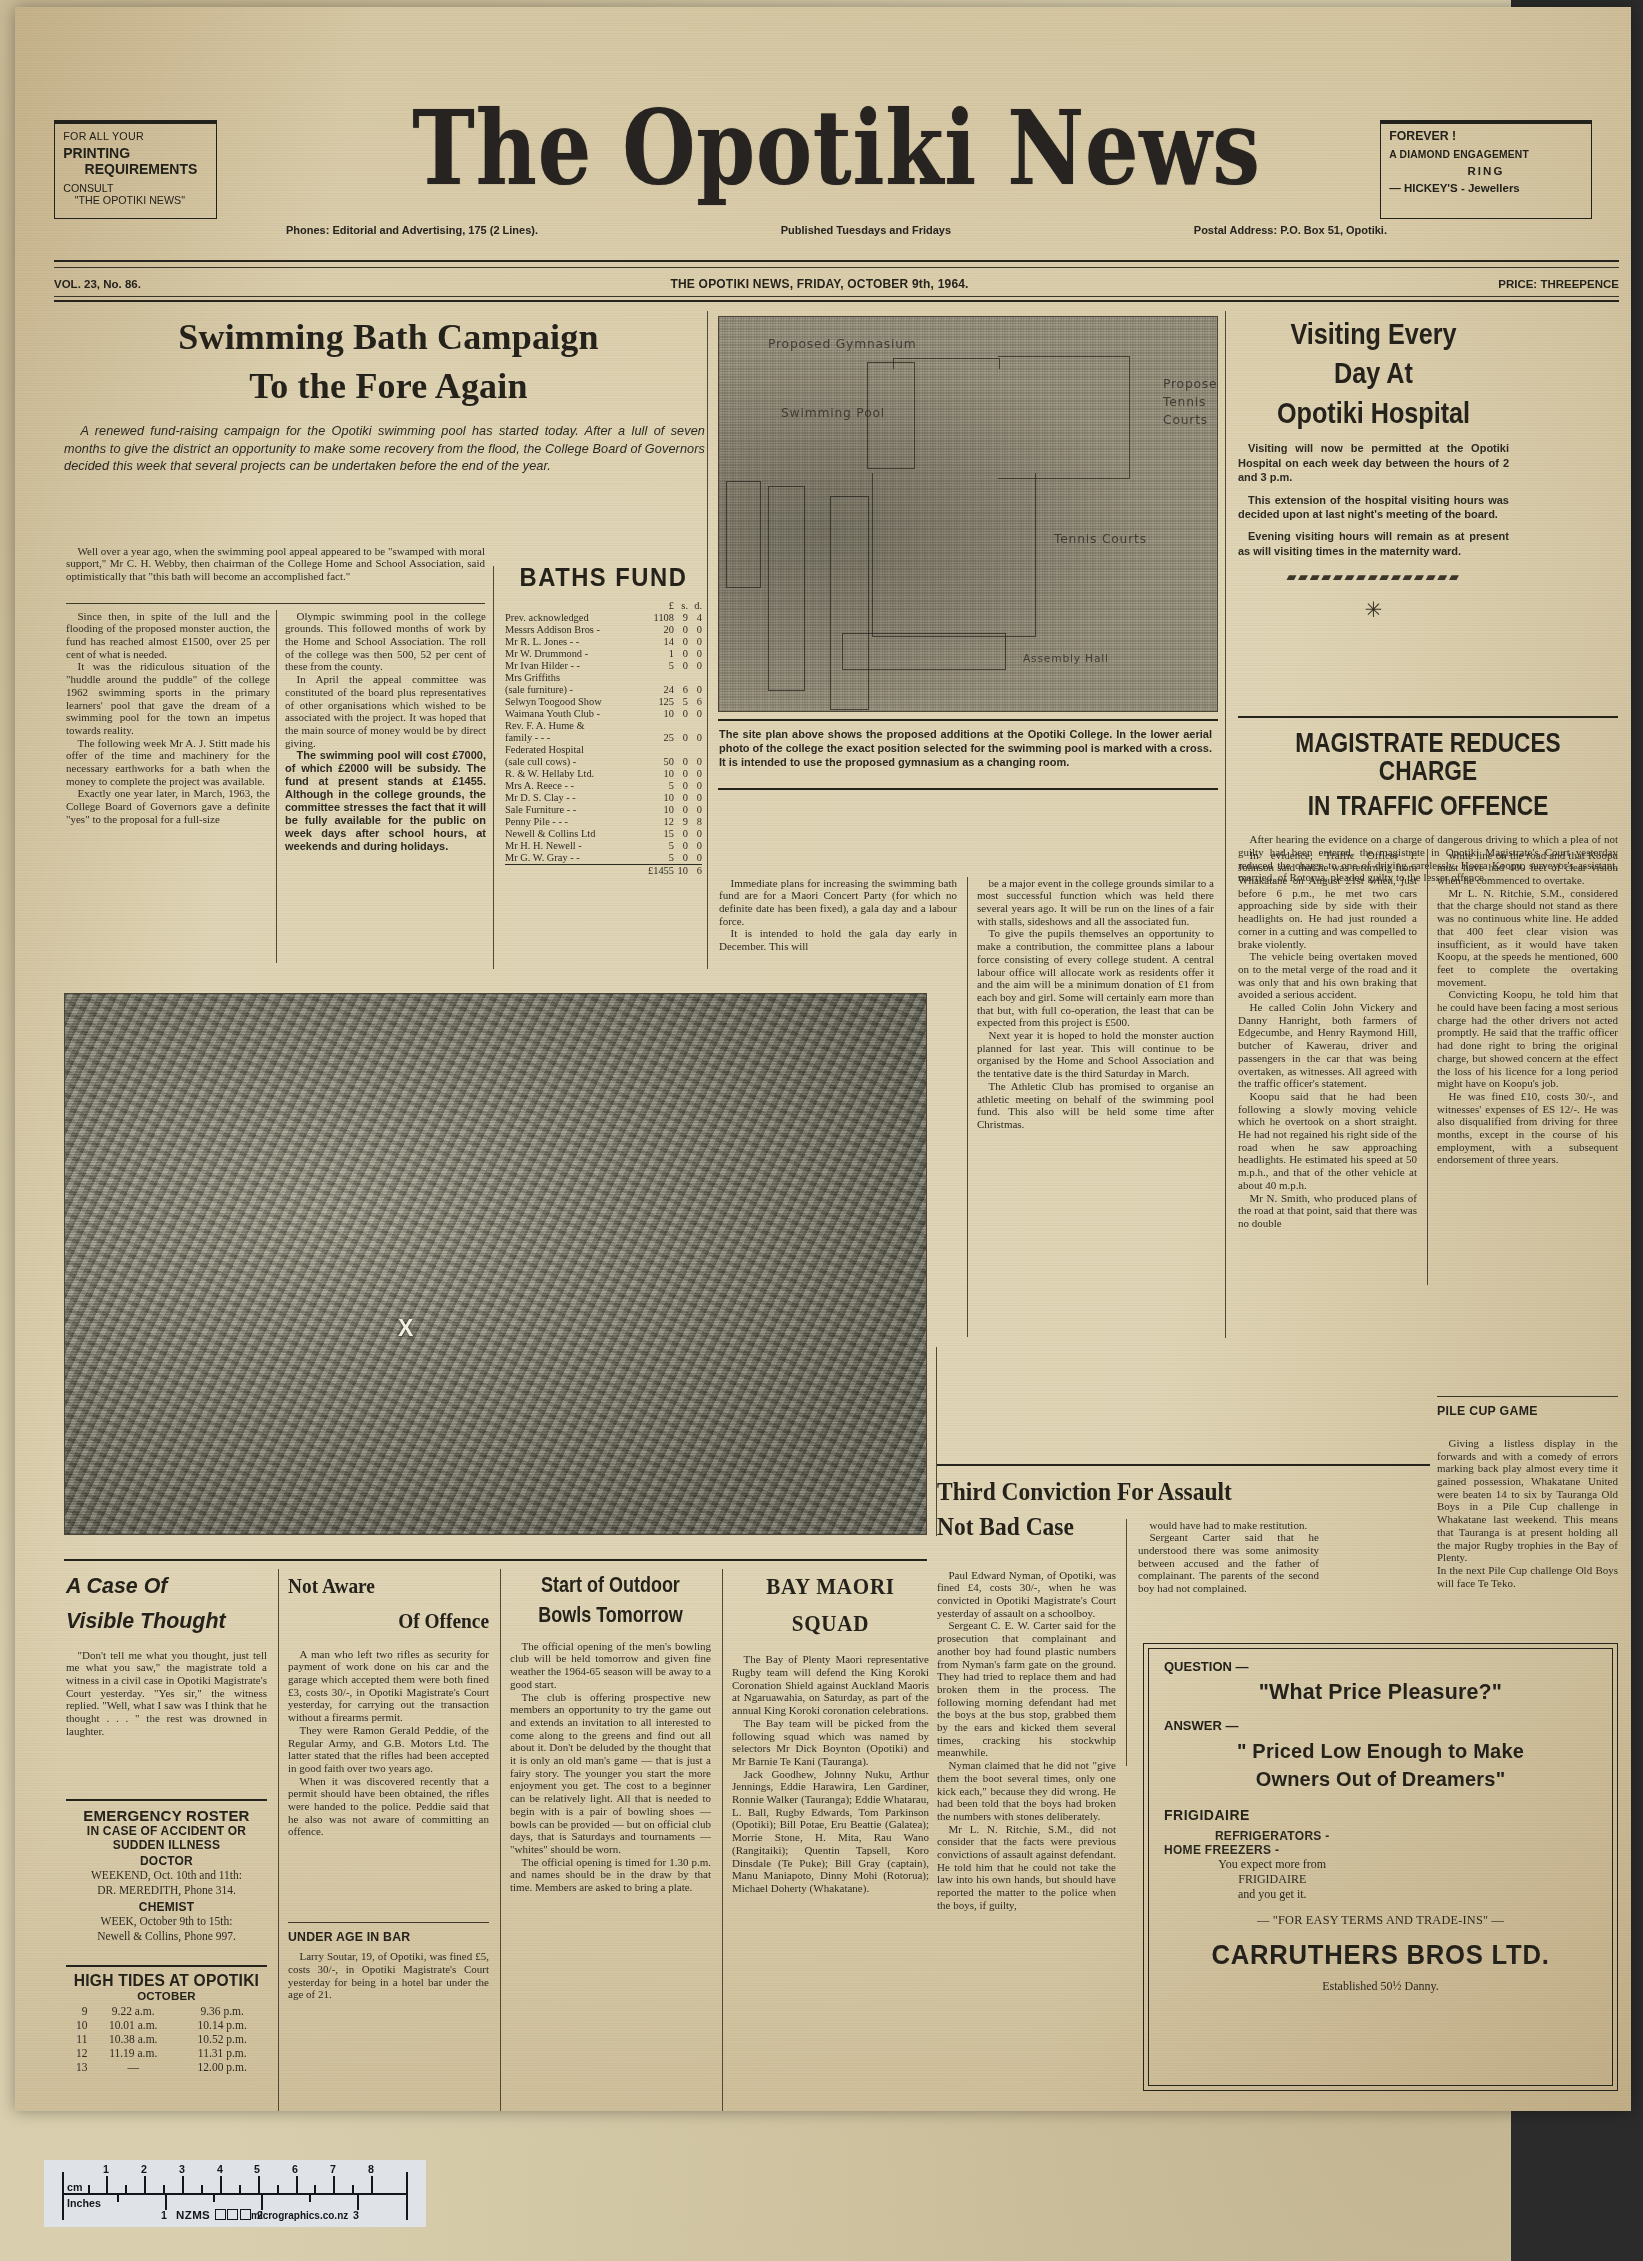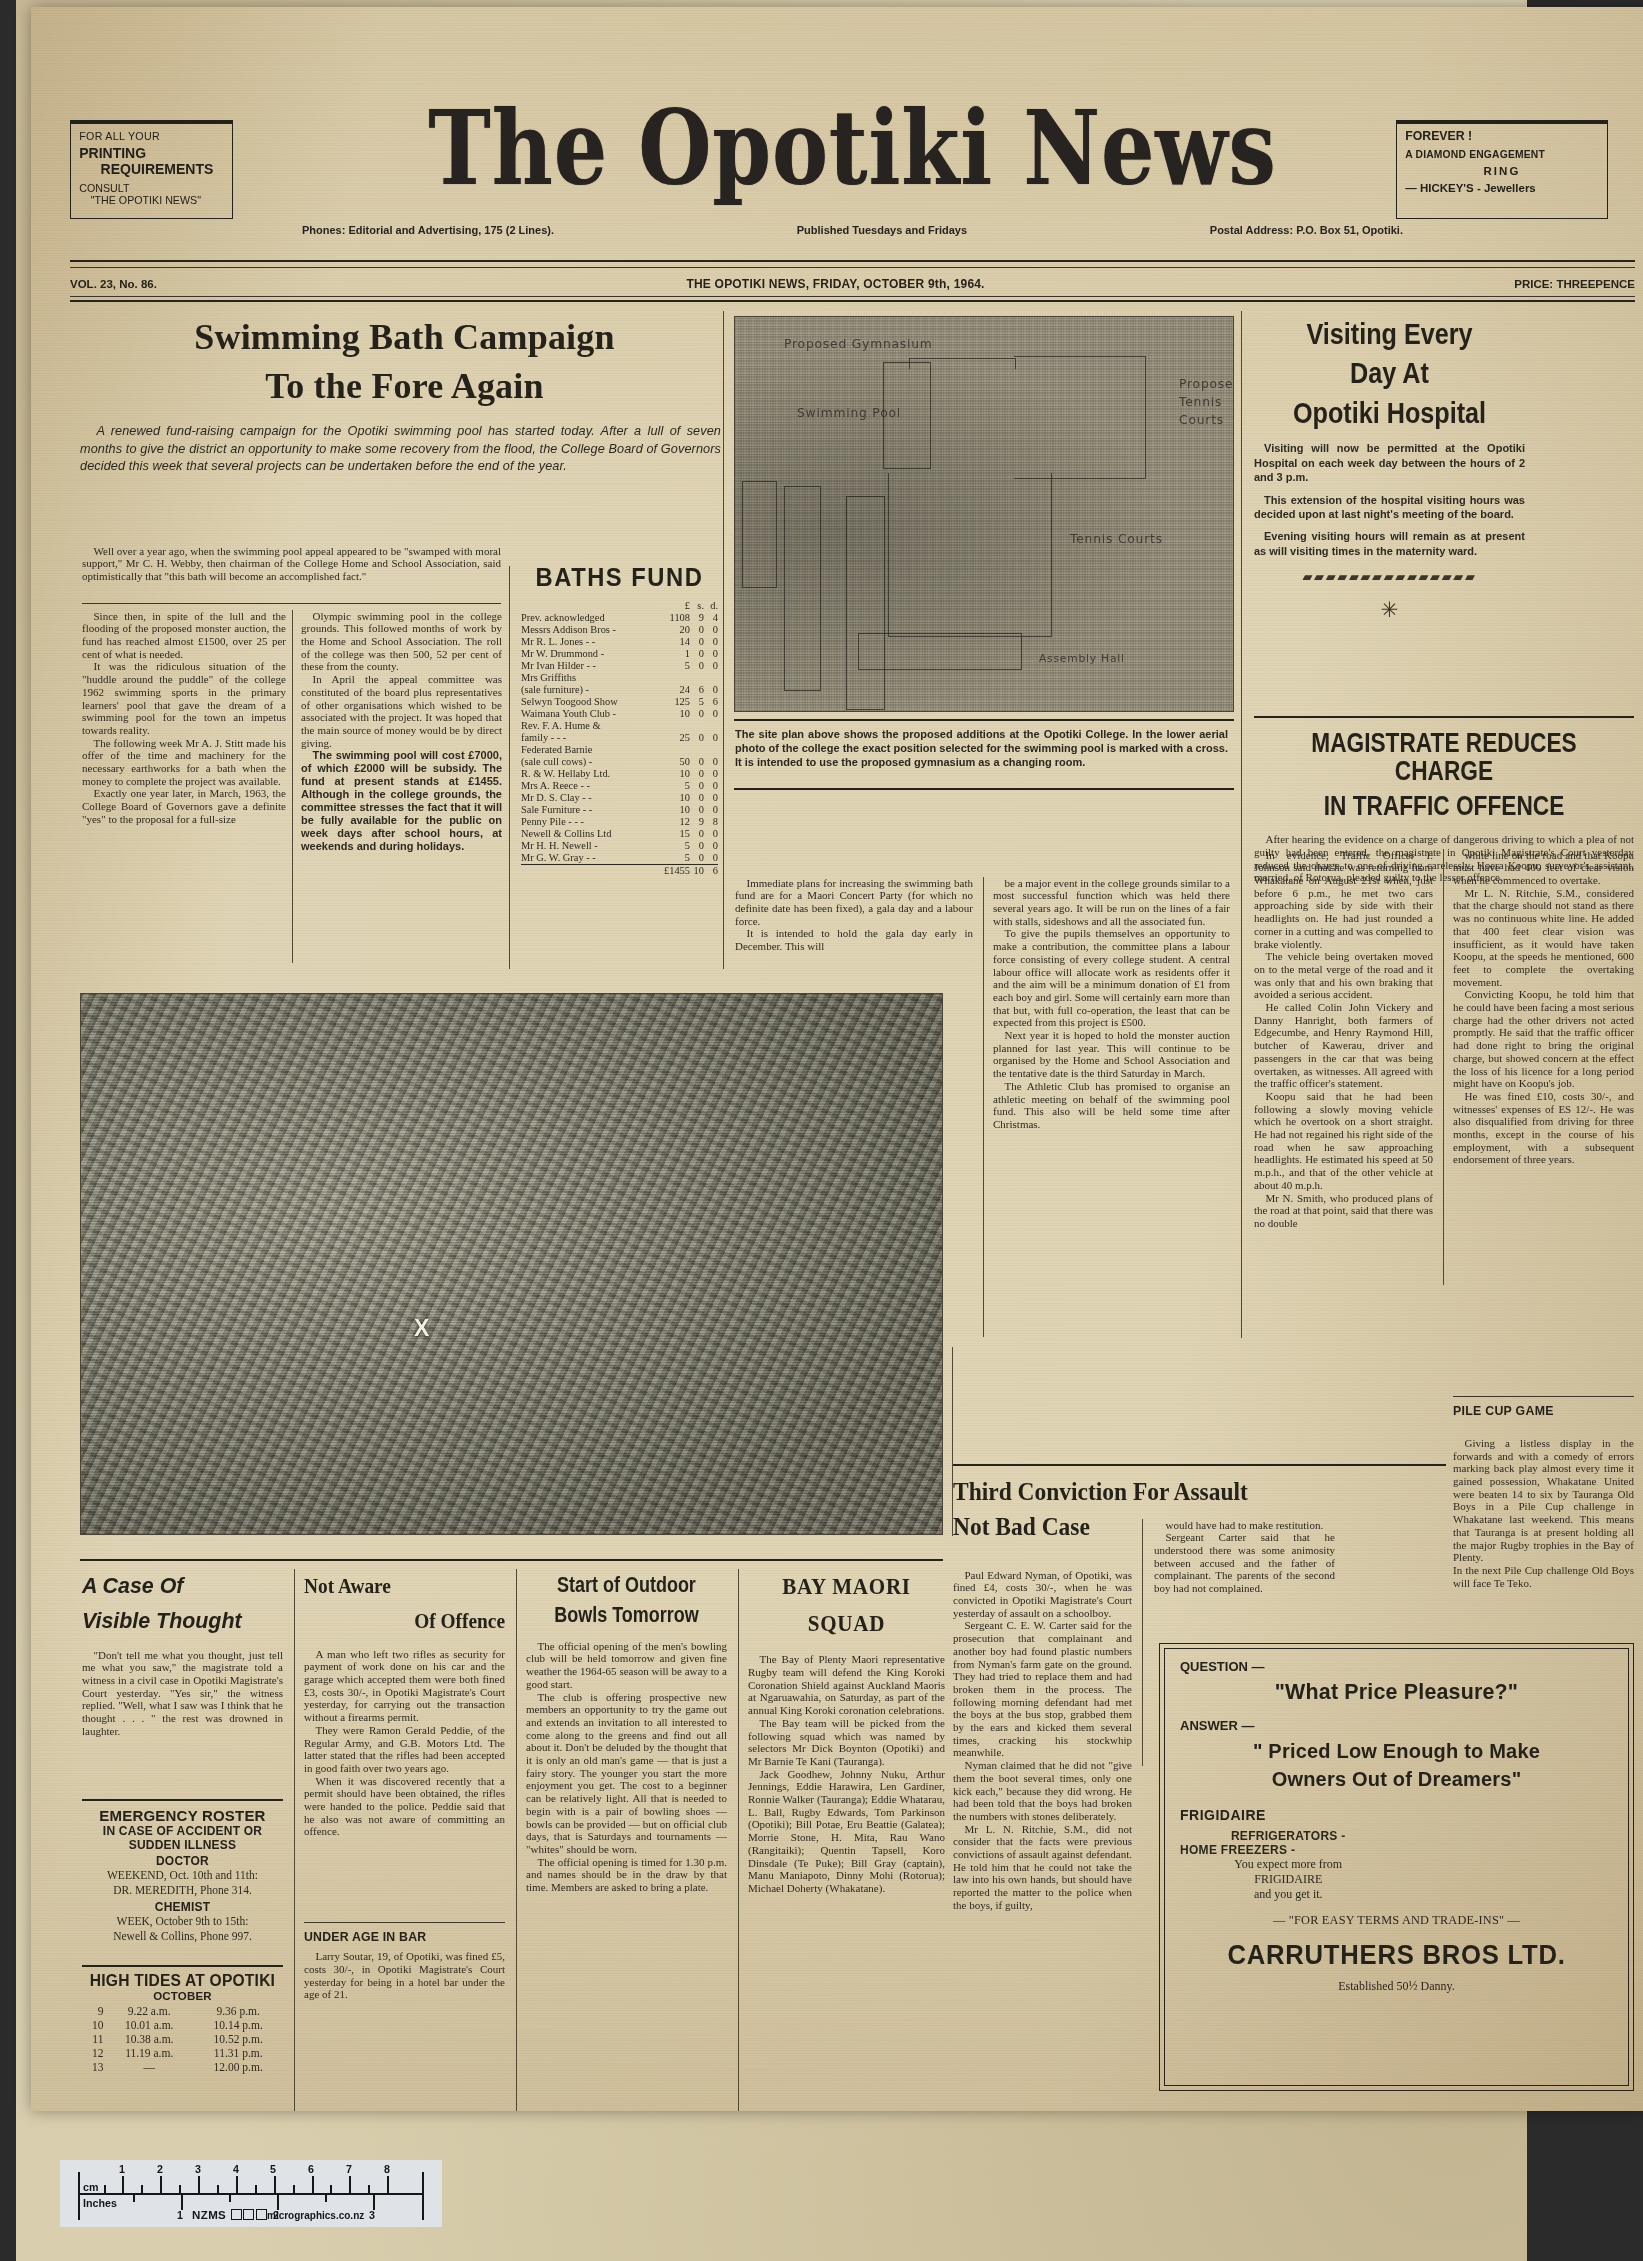--- a/index.html
+++ b/index.html
@@ -4,21 +4,21 @@
 <style>
   * { box-sizing: border-box; }
   html, body { margin:0; padding:0; }
   body {
     width:1644px; height:2261px;
     background:#2b2b2b;
     font-family:"Liberation Serif", serif;
     overflow:hidden;
   }
   .page {
-    position:absolute; left:16px; top:0; width:1511px; height:2261px;
+    position:absolute; left:0; top:0; width:1511px; height:2261px;
     background:#d9cfae;
     background-image:
       radial-gradient(ellipse at 8% 12%, rgba(168,146,104,.45), rgba(168,146,104,0) 55%),
       radial-gradient(ellipse at 95% 90%, rgba(160,140,98,.40), rgba(160,140,98,0) 60%),
       radial-gradient(ellipse at 50% 50%, rgba(226,216,190,.55), rgba(226,216,190,0) 70%);
     padding-left: 32px;
   }
   .sheet {
     position:absolute; left:15px; top:6.6px; width:1616px; height:2104px;
     background:#ded3b3;
@@ -308,21 +308,21 @@
               <td class="s"></td>
               <td class="d"></td>
             </tr>
             <tr>
               <td>    family   -    -    -</td>
               <td class="n">25</td>
               <td class="s">0</td>
               <td class="d">0</td>
             </tr>
             <tr>
-              <td>Federated Barnie</td>
+              <td>Federated Hospital</td>
               <td class="n"></td>
               <td class="s"></td>
               <td class="d"></td>
             </tr>
             <tr>
               <td>    (sale cull cows)   -</td>
               <td class="n">50</td>
               <td class="s">0</td>
               <td class="d">0</td>
             </tr>

